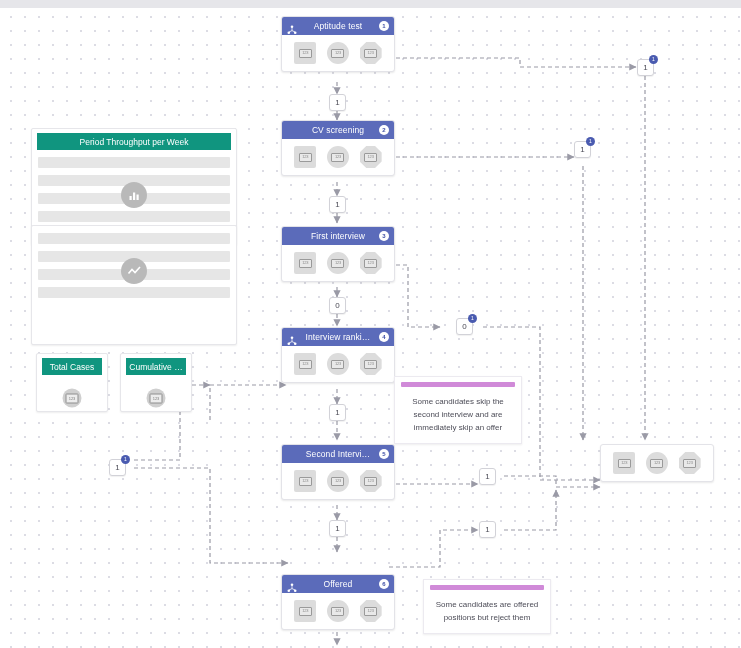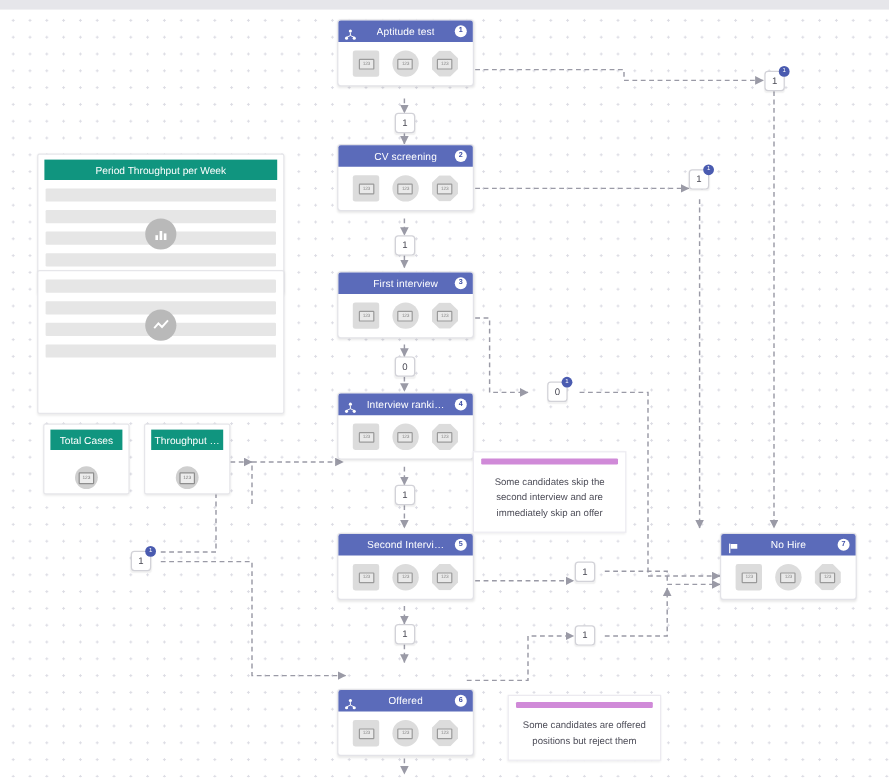--- a/index.html
+++ b/index.html
@@ -194,21 +194,21 @@
   <div class="widget w-small" style="left:36px;top:353px;width:70px;height:57px;">
     <div class="w-head">Total Cases</div>
     <div class="w-body">
       <div class="w-icon-sm">
         <span class="num-glyph">123</span>
       </div>
     </div>
   </div>
 
   <div class="widget w-small" style="left:120px;top:353px;width:70px;height:57px;">
-    <div class="w-head">Throughput …</div>
+    <div class="w-head">Cumulative …</div>
     <div class="w-body">
       <div class="w-icon-sm">
         <span class="num-glyph">123</span>
       </div>
     </div>
   </div>
 
   <div class="node" style="left:281px;top:16px;width:112px;">
     <div class="node-head">
       <span class="head-icon">
@@ -335,30 +335,20 @@
       <span class="shp ci">
           <span class="glyph">123</span>
         </span>
       <span class="shp oc">
           <span class="glyph">123</span>
         </span>
     </div>
   </div>
 
   <div class="node" style="left:600px;top:444px;width:112px;">
-    <div class="node-head">
-      <span class="head-icon">
-        <svg width="10" height="10" viewBox="0 0 10 10">
-            <rect x="1.6" y="1" width="1" height="8" fill="#fff"></rect>
-            <path d="M2.9 1.4 H8.4 V5.2 H2.9 z" fill="#fff"></path>
-          </svg>
-      </span>
-      <span class="ttl">No Hire</span>
-      <span class="badge">7</span>
-    </div>
     <div class="node-body">
       <span class="shp sq">
           <span class="glyph">123</span>
         </span>
       <span class="shp ci">
           <span class="glyph">123</span>
         </span>
       <span class="shp oc">
           <span class="glyph">123</span>
         </span>

